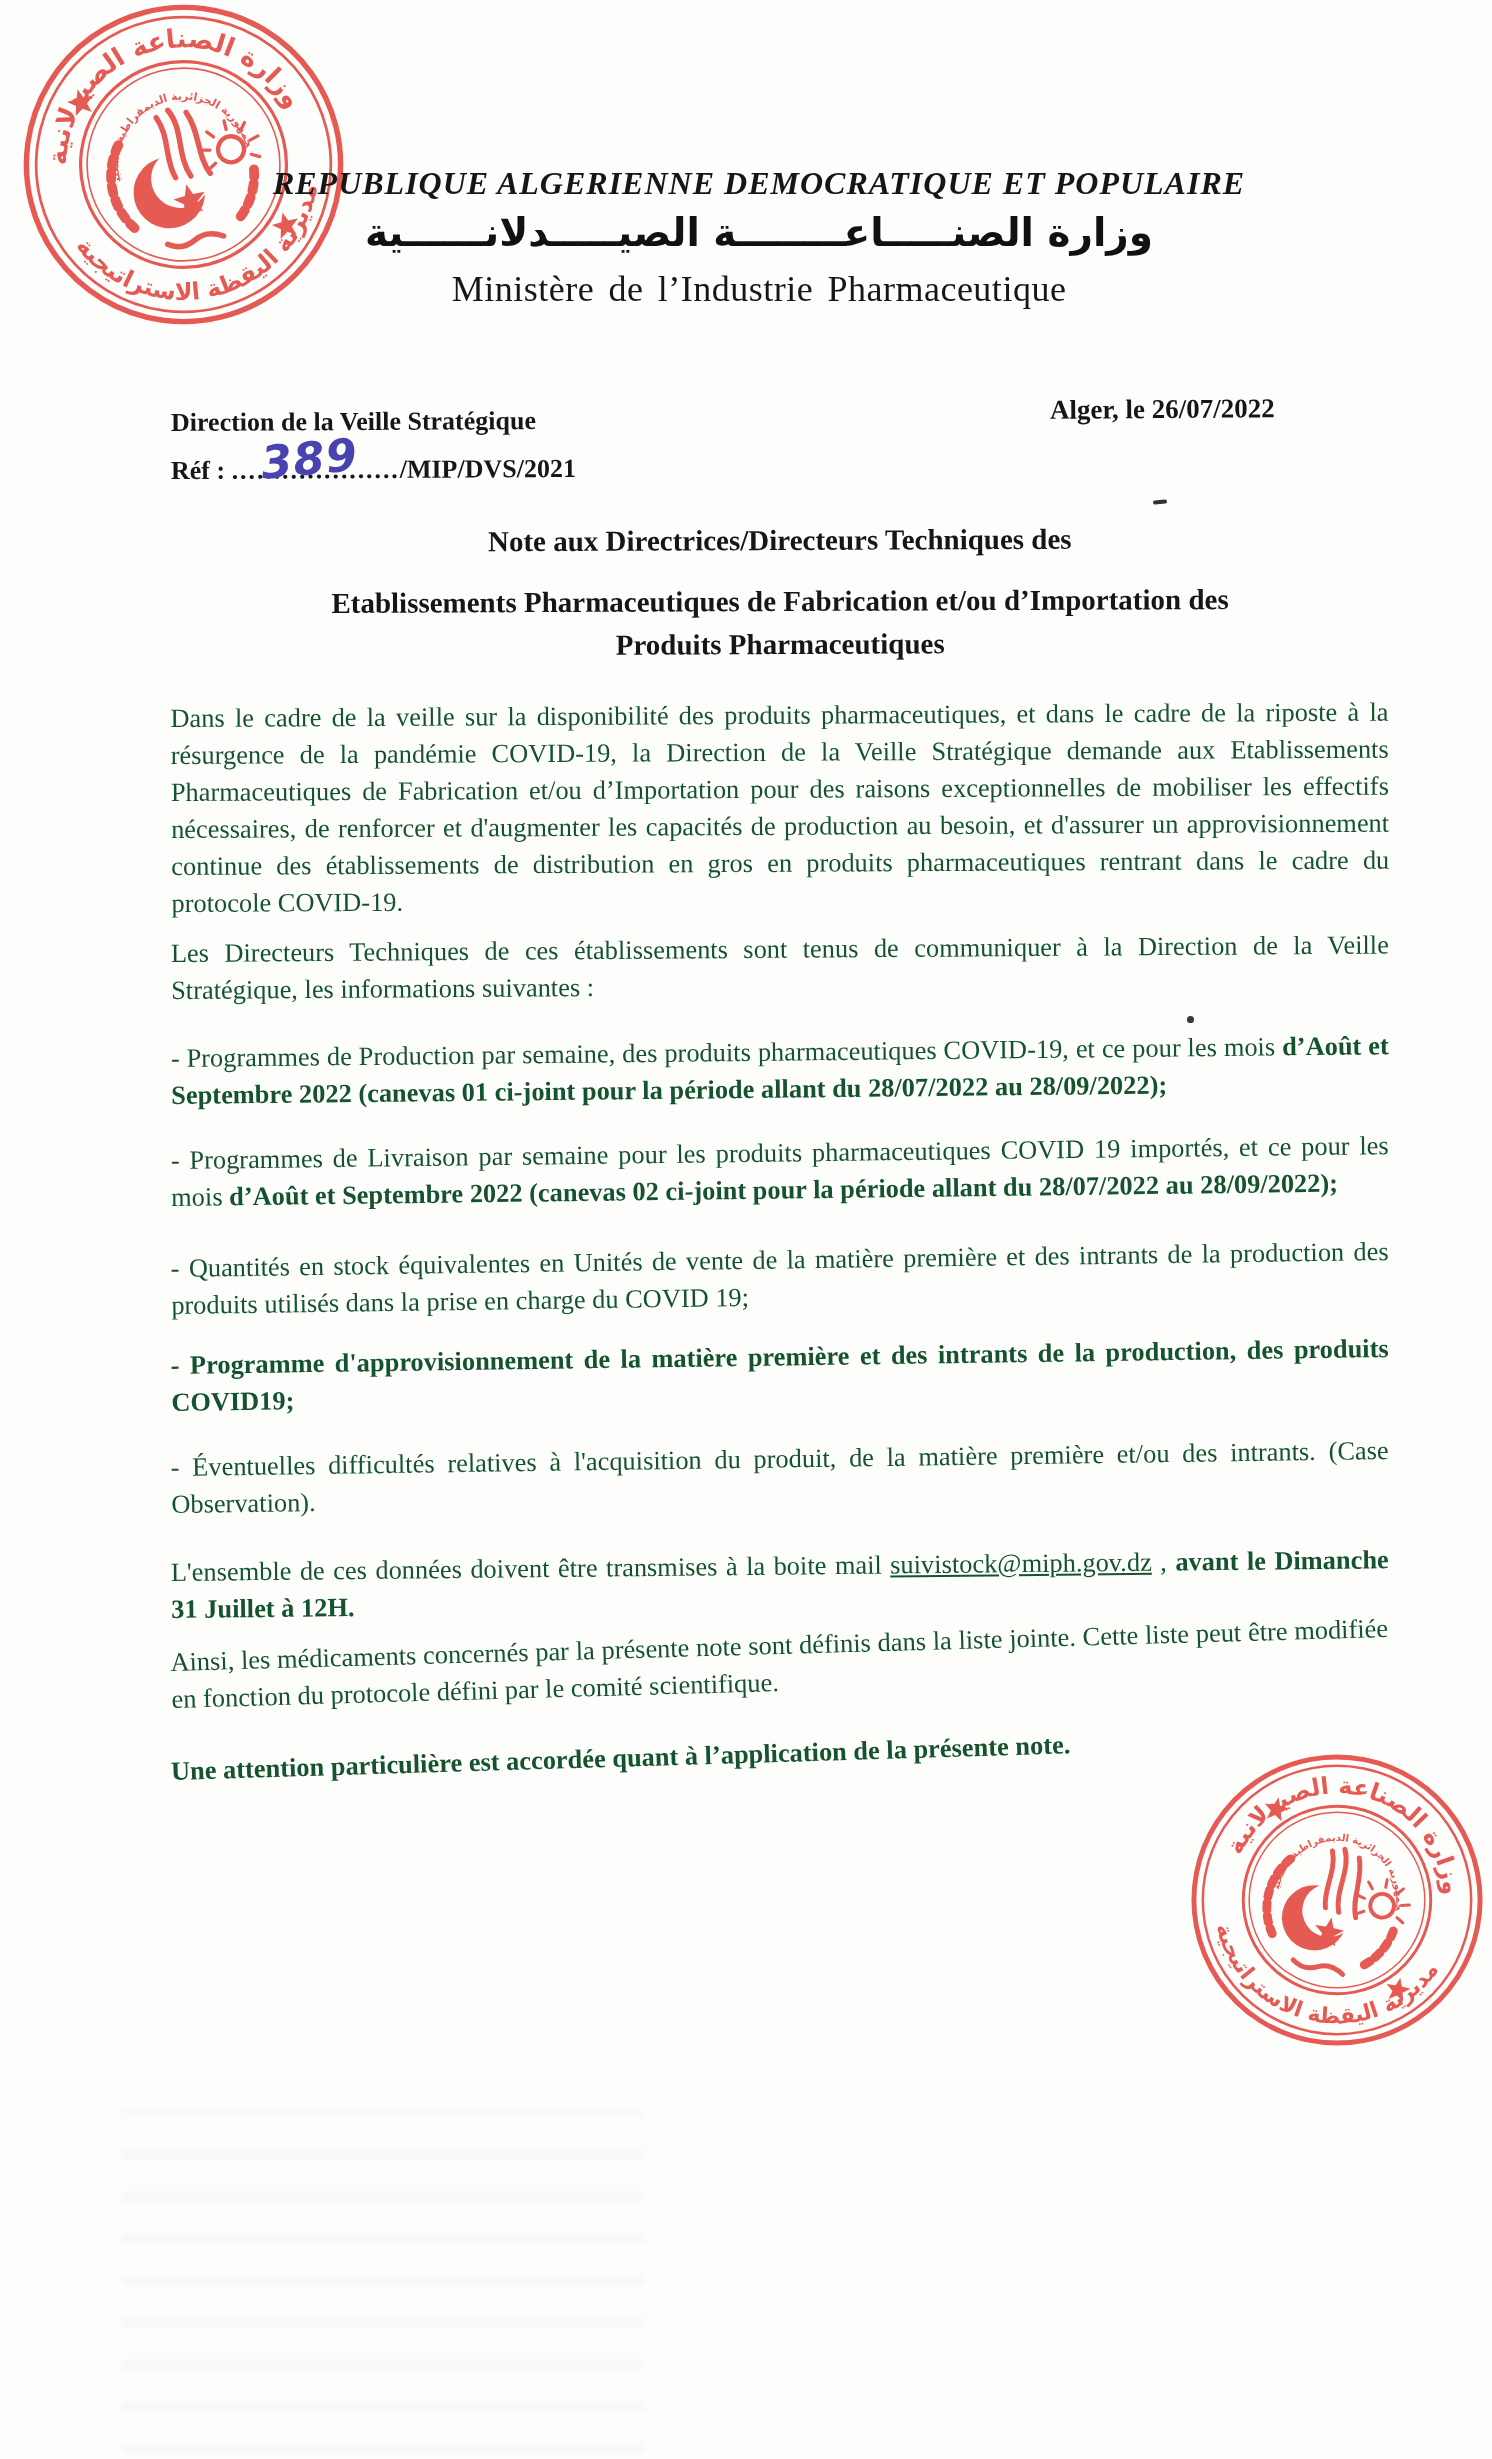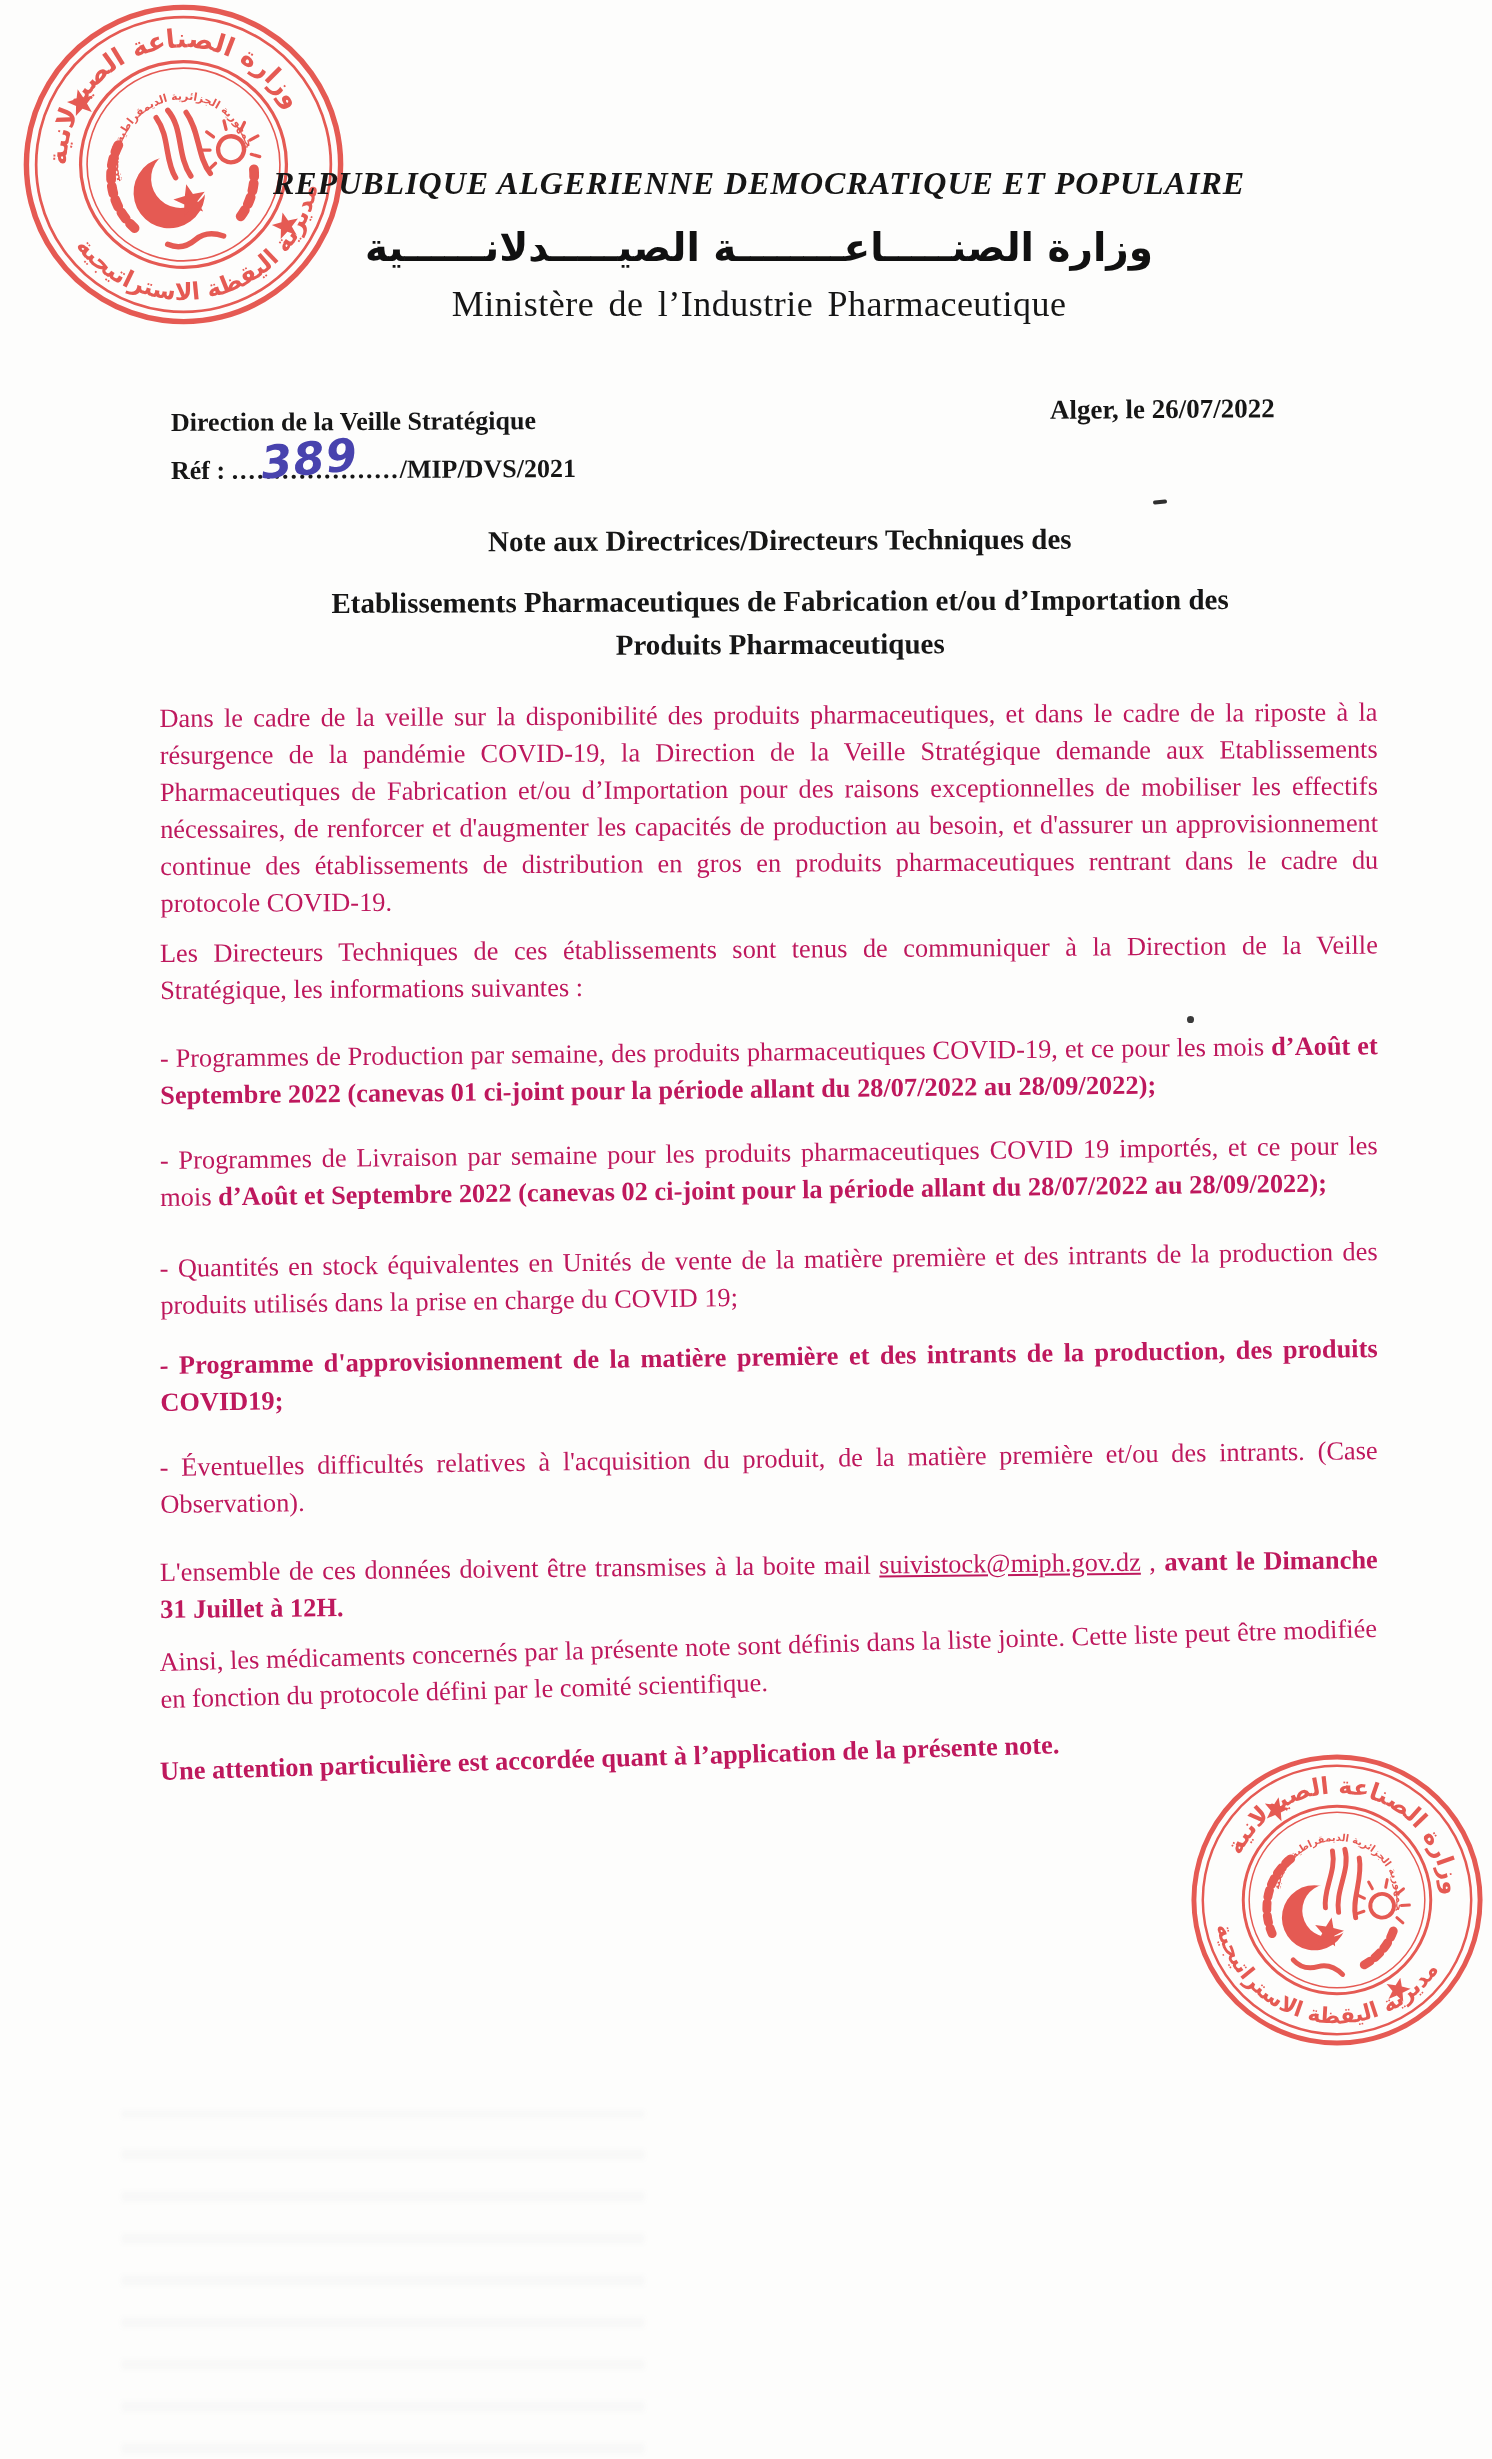--- a/index.html
+++ b/index.html
@@ -6,40 +6,40 @@
   body{
     width:1493px;height:2459px;position:relative;overflow:hidden;
     background:#fdfdfc;font-family:"Liberation Serif",serif;color:#161616;
   }
   .abs{position:absolute;}
   
   .header{left:58px;right:33px;top:163px;text-align:center;}
   .ar{font-family:"DejaVu Sans",sans-serif;font-weight:bold;color:#111;}
   .ar1{font-size:41px;line-height:54px;}
   .latin{font-size:32px;font-weight:bold;letter-spacing:1px;margin-top:1.9px;font-style:italic;}
-  .ar2{font-size:39px;line-height:52px;margin-top:20px;}
+  .ar2{font-size:39px;line-height:52px;margin-top:5px;}
   .ministry{font-size:36px;font-weight:normal;word-spacing:4.8px;margin-top:9.6px;letter-spacing:0.5px;}
   
   .direction{left:171px;top:407px;font-size:26px;font-weight:bold;transform:rotate(-.3deg);}
   .citydate{left:1050px;top:394px;font-size:27px;font-weight:bold;transform:rotate(-.4deg);}
   .ref{left:171px;top:455px;font-size:26px;font-weight:bold;transform:rotate(-.3deg);}
   .ref .dots{position:relative;display:inline-block;letter-spacing:1.9px;font-weight:bold;}
   .hand{
     position:absolute;left:29px;top:-23px;
     font-family:"DejaVu Sans",sans-serif;font-style:italic;font-weight:bold;
     font-size:45px;color:#4843ae;transform:rotate(-5deg);letter-spacing:1px;
   }
   
   .title{left:171px;width:1218px;top:524px;text-align:center;font-weight:bold;transform:rotate(-.25deg);}
   .title .t1{font-size:29px;margin-bottom:23px;}
   .title .t23{font-size:29px;line-height:43px;}
   
   .bodytext{
-    left:160px;top:700px;width:1218px;
-    font-size:26.4px;line-height:37px;text-align:justify;color:#be185d;
+    left:171px;top:700px;width:1218px;
+    font-size:26.4px;line-height:37px;text-align:justify;color:#14532d;
   }
   .bodytext p{margin:0;transform-origin:0 50%;}
   .email{text-decoration:underline;}
   
   .stamp{position:absolute;color:#e2423b;opacity:.87;}
   .stamp text{font-family:"DejaVu Sans",sans-serif;font-weight:bold;}
   .stamp1{left:21px;top:1.9px;width:325px;height:325px;transform:rotate(-14deg);}
   .stamp2{left:1189px;top:1752px;width:296px;height:296px;transform:rotate(11deg);}
   
   .speck1{left:1153px;top:500px;width:14.4px;height:3.8px;background:#2f2f2f;border-radius:1.9px;transform:rotate(-6deg);}

